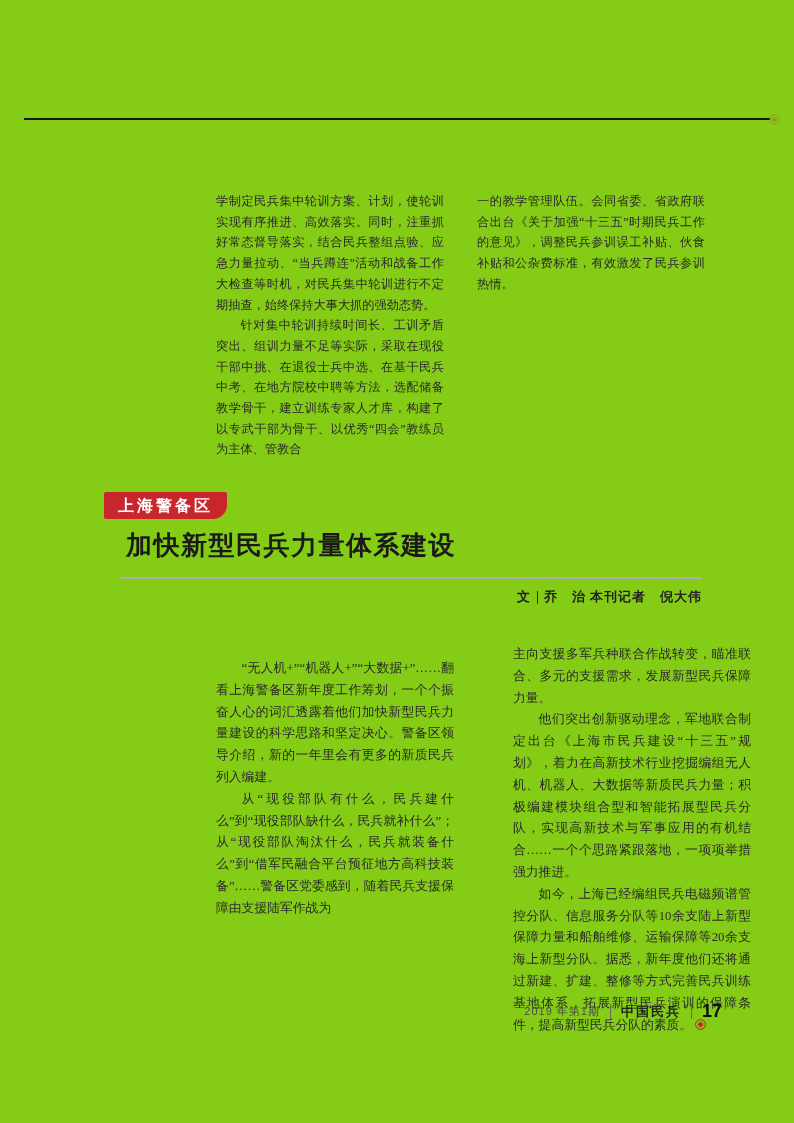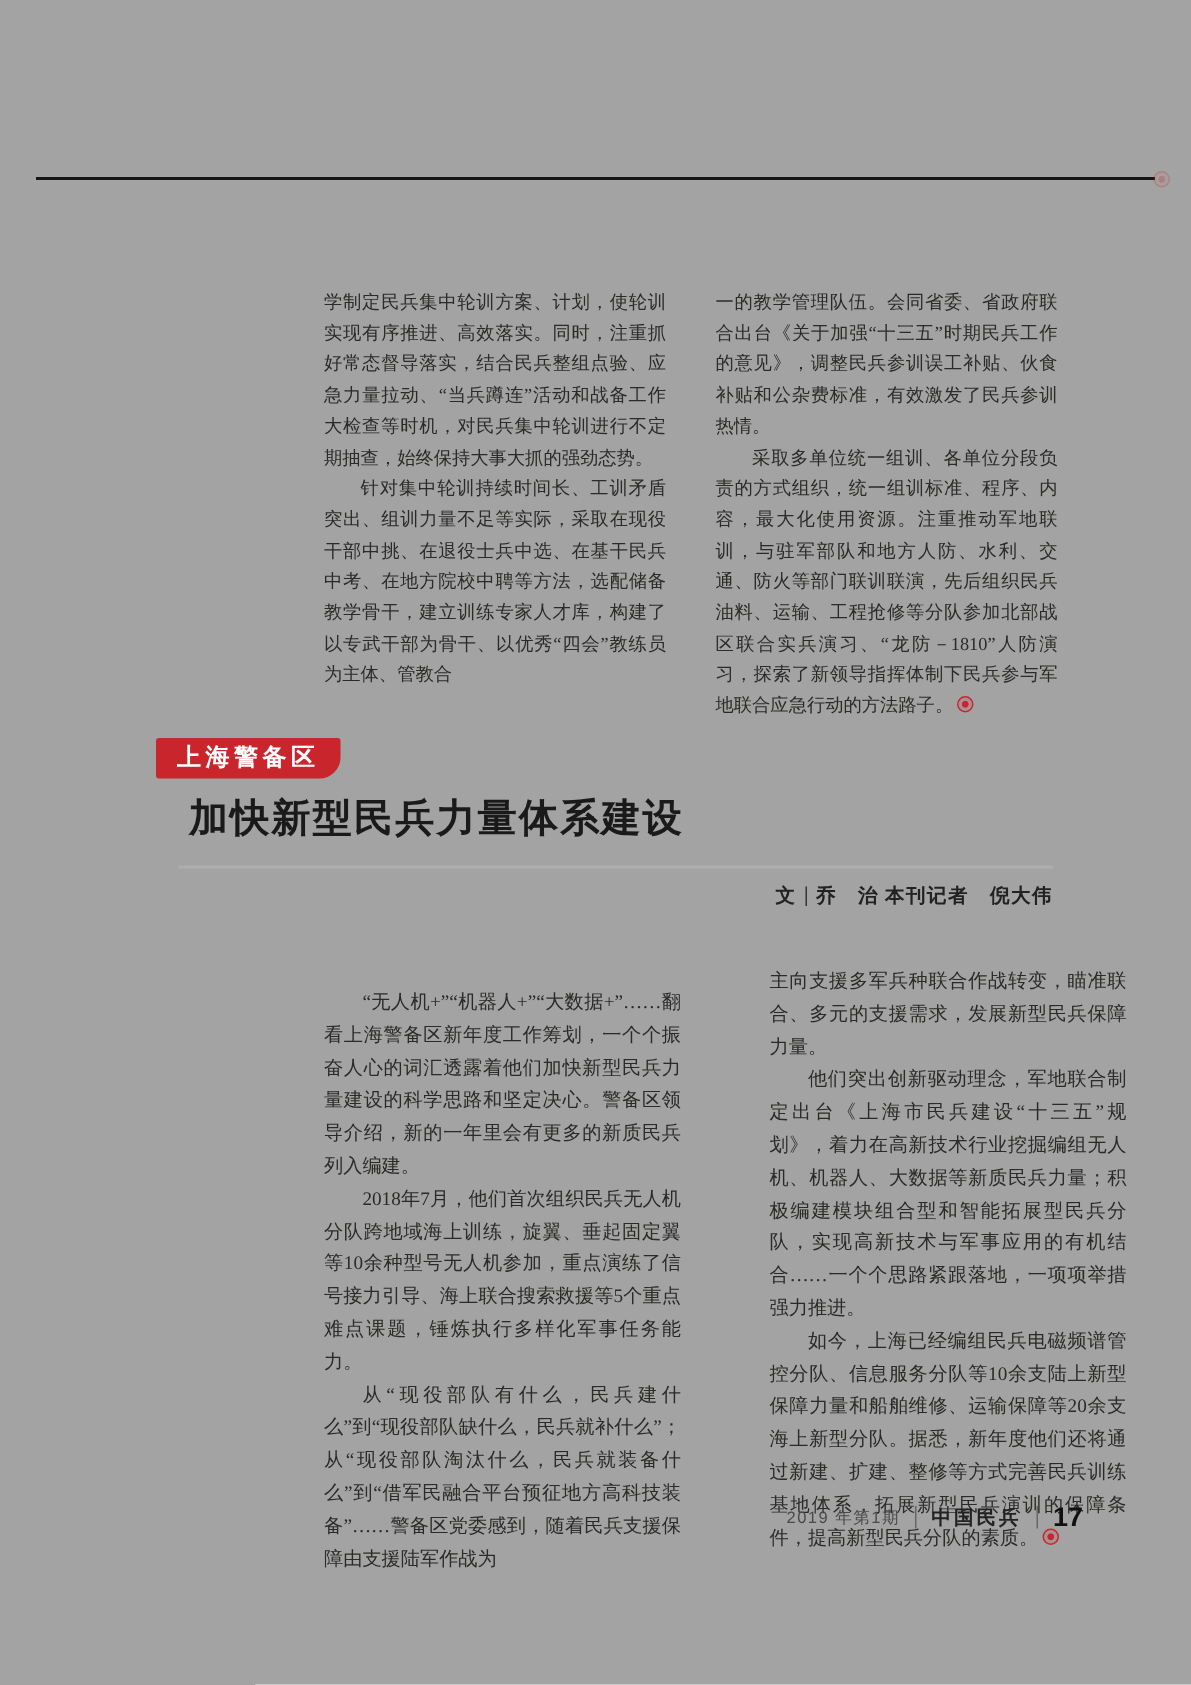--- a/index.html
+++ b/index.html
@@ -1,18 +1,18 @@
 <!DOCTYPE html>
 <html><head>
 <meta charset="utf-8">
 <style>
   html,body { margin:0; padding:0; background:#e9e9e9; }
   .page {
     position:relative; width:794px; height:1123px; margin:0 auto;
-    background:#a3a3a3; overflow:hidden;
+    background:#84cc16; overflow:hidden;
     font-family:"Liberation Serif","DejaVu Serif",serif;
     color:#2a2a28;
   }
   
   .top-rule { position:absolute; left:24px; top:118px; width:746px; height:2px; background:#161616; }
 
   
   .emblem{
     display:inline-block; width:11px; height:11px; box-sizing:border-box;
     border:1.5px solid #c9252c; border-radius:50%;
@@ -74,41 +74,37 @@
   <div class="top-rule"></div>
   <span class="emblem faint"></span>
 
   <section class="col prev-left">
     <p class="para">学制定民兵集中轮训方案、计划，使轮训实现有序推进、高效落实。同时，注重抓好常态督导落实，结合民兵整组点验、应急力量拉动、“当兵蹲连”活动和战备工作大检查等时机，对民兵集中轮训进行不定期抽查，始终保持大事大抓的强劲态势。</p>
     <p class="para indent">针对集中轮训持续时间长、工训矛盾突出、组训力量不足等实际，采取在现役干部中挑、在退役士兵中选、在基干民兵中考、在地方院校中聘等方法，选配储备教学骨干，建立训练专家人才库，构建了以专武干部为骨干、以优秀“四会”教练员为主体、管教合</p>
   </section>
 
   <section class="col prev-right">
     <p class="para">一的教学管理队伍。会同省委、省政府联合出台《关于加强“十三五”时期民兵工作的意见》，调整民兵参训误工补贴、伙食补贴和公杂费标准，有效激发了民兵参训热情。</p>
-    <p class="para indent">
-      <span>采取多单位统一组训、各单位分段负责的方式组织，统一组训标准、程序、内容，最大化使用资源。注重推动军地联训，与驻军部队和地方人防、水利、交通、防火等部门联训联演，先后组织民兵油料、运输、工程抢修等分队参加北部战区联合实兵演习、“龙防－1810”人防演习，探索了新领导指挥体制下民兵参与军地联合应急行动的方法路子。</span><span class="emblem"></span>
-    </p>
   </section>
 
   <div class="badge">上海警备区</div>
 
   <h1 class="title">加快新型民兵力量体系建设</h1>
 
   <div class="byline-rule"></div>
 
   <div class="byline">
     <span>文</span>
     <span class="byline-divider"></span>
     <span>乔　治</span>
     <span class="byline-reporter">本刊记者　倪大伟</span>
   </div>
 
   <section class="col body-left">
     <p class="para indent">“无人机+”“机器人+”“大数据+”……翻看上海警备区新年度工作筹划，一个个振奋人心的词汇透露着他们加快新型民兵力量建设的科学思路和坚定决心。警备区领导介绍，新的一年里会有更多的新质民兵列入编建。</p>
-    <p class="para indent">2018年7月，他们首次组织民兵无人机分队跨地域海上训练，旋翼、垂起固定翼等10余种型号无人机参加，重点演练了信号接力引导、海上联合搜索救援等5个重点难点课题，锤炼执行多样化军事任务能力。</p>
     <p class="para indent">从“现役部队有什么，民兵建什么”到“现役部队缺什么，民兵就补什么”；从“现役部队淘汰什么，民兵就装备什么”到“借军民融合平台预征地方高科技装备”……警备区党委感到，随着民兵支援保障由支援陆军作战为</p>
   </section>
 
   <section class="col body-right">
     <p class="para">主向支援多军兵种联合作战转变，瞄准联合、多元的支援需求，发展新型民兵保障力量。</p>
     <p class="para indent">他们突出创新驱动理念，军地联合制定出台《上海市民兵建设“十三五”规划》，着力在高新技术行业挖掘编组无人机、机器人、大数据等新质民兵力量；积极编建模块组合型和智能拓展型民兵分队，实现高新技术与军事应用的有机结合……一个个思路紧跟落地，一项项举措强力推进。</p>
     <p class="para indent">
       <span>如今，上海已经编组民兵电磁频谱管控分队、信息服务分队等10余支陆上新型保障力量和船舶维修、运输保障等20余支海上新型分队。据悉，新年度他们还将通过新建、扩建、整修等方式完善民兵训练基地体系，拓展新型民兵演训的保障条件，提高新型民兵分队的素质。</span><span class="emblem"></span>
     </p>
   </section>

